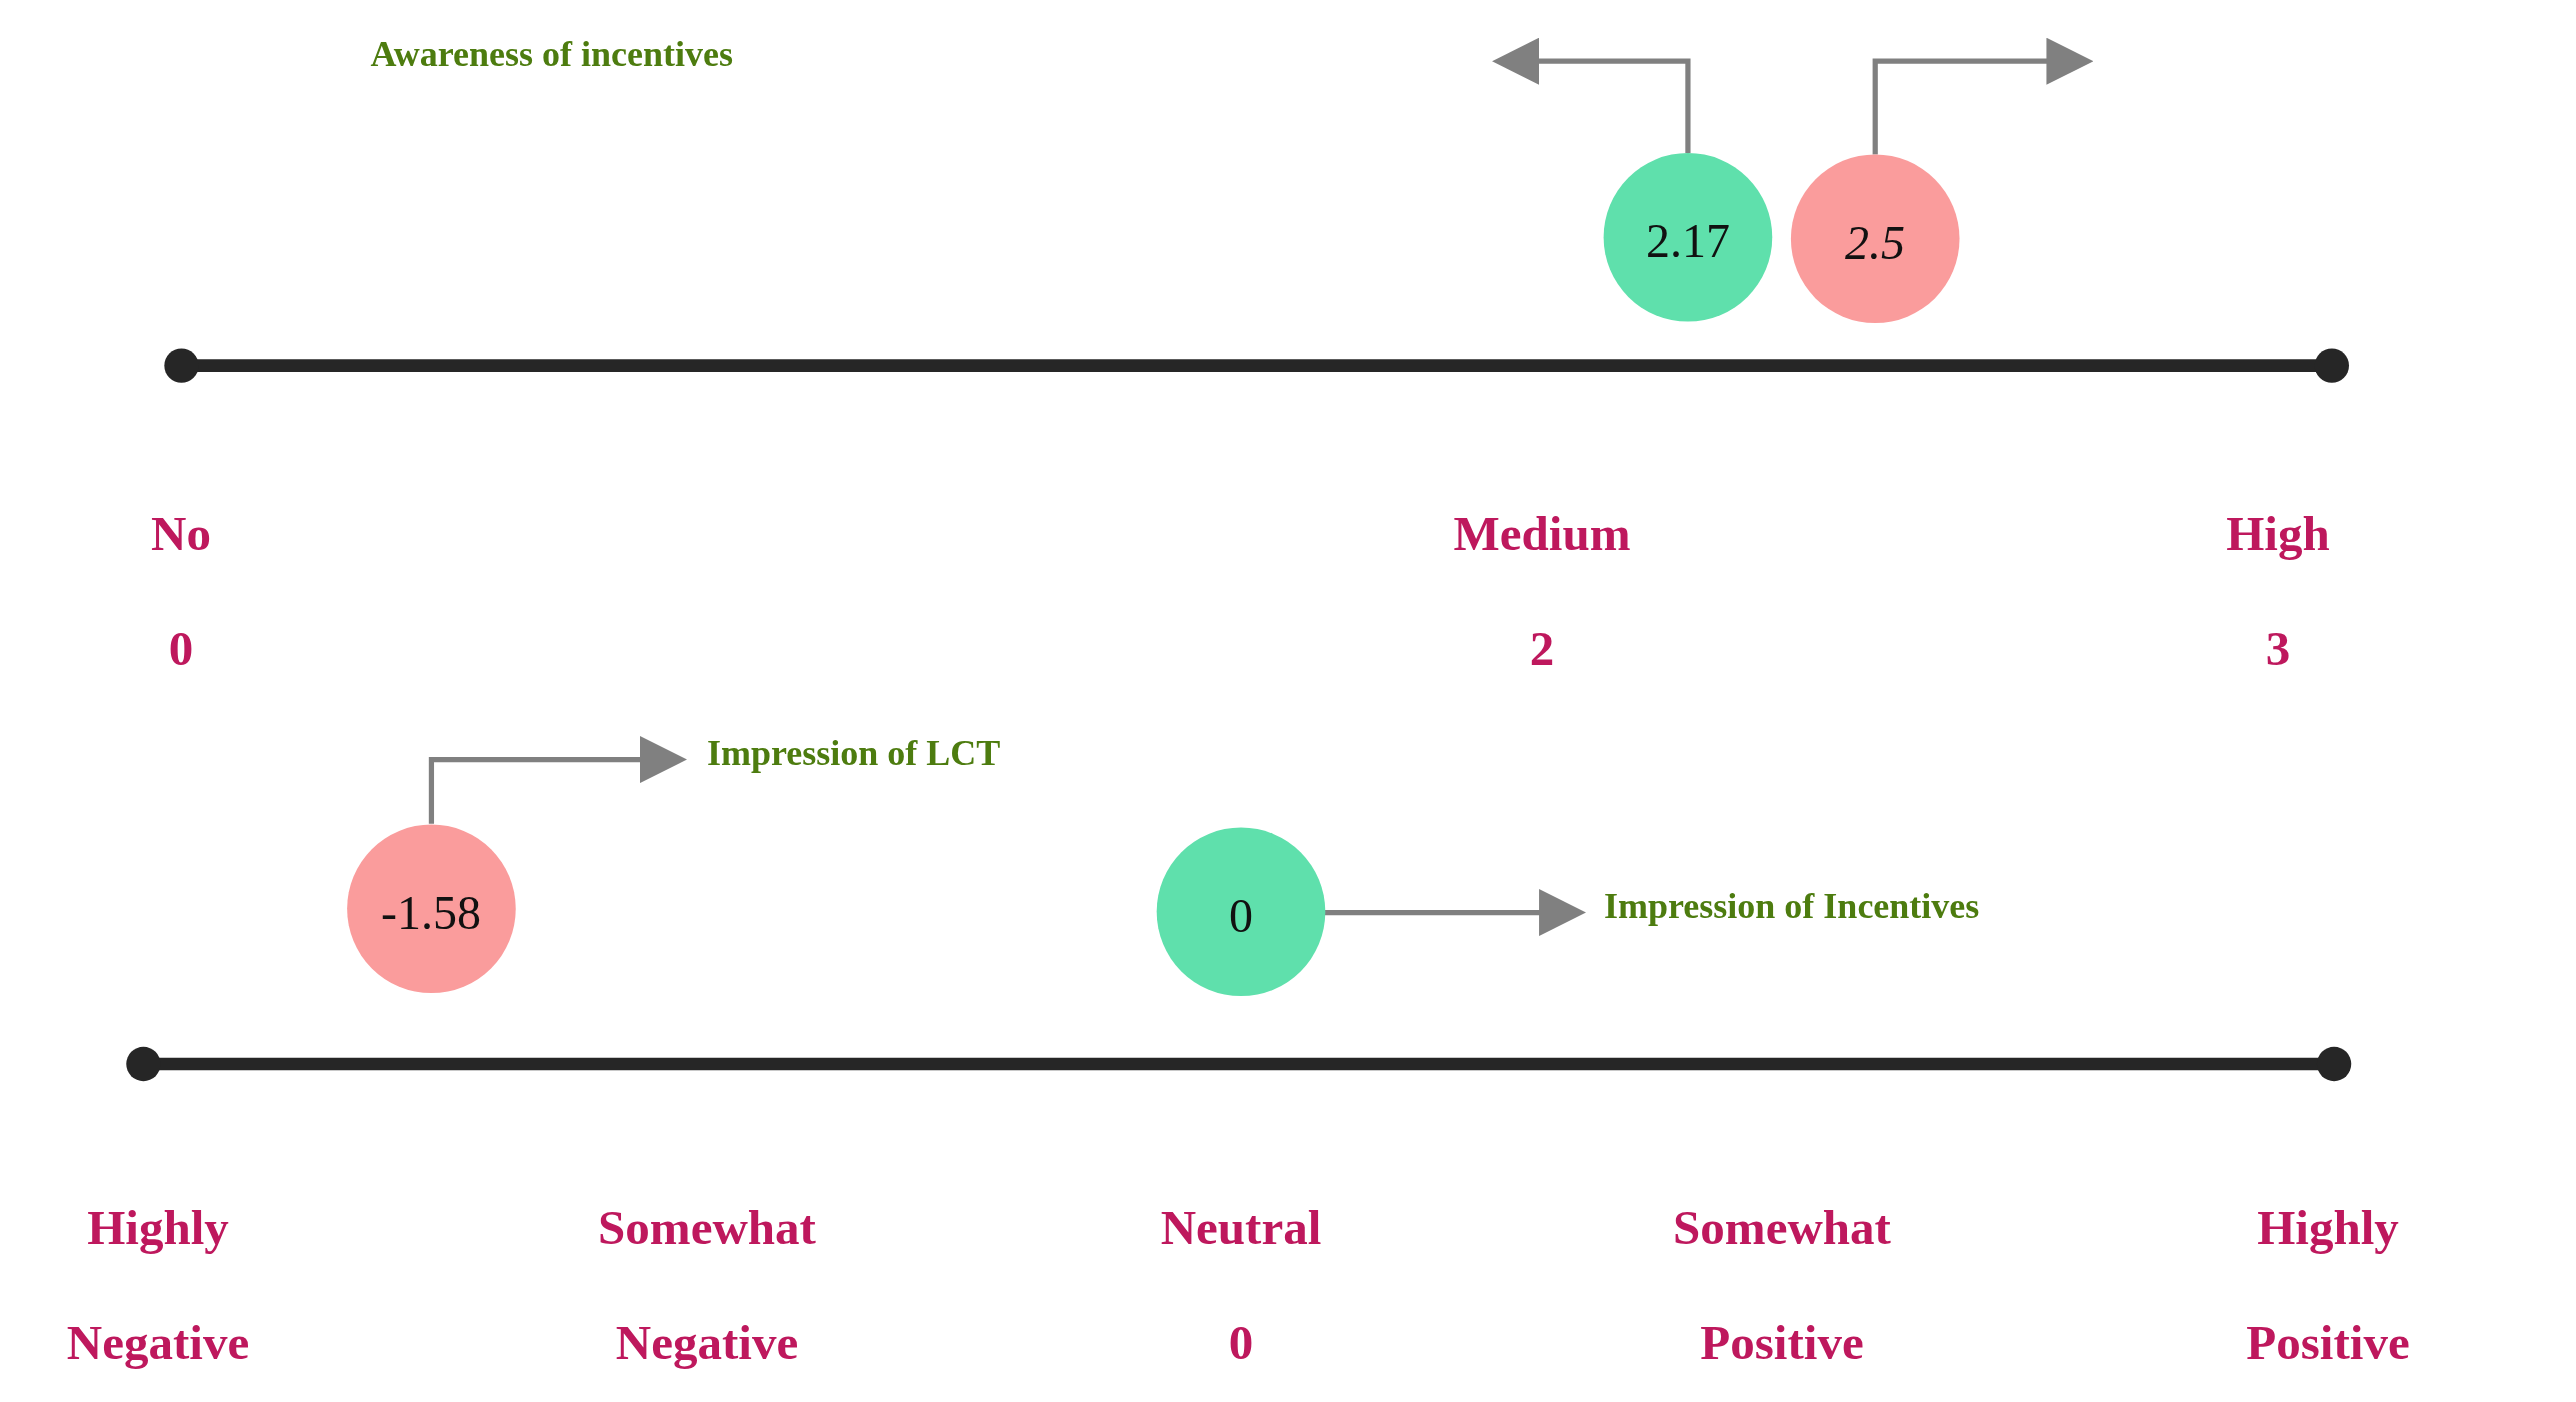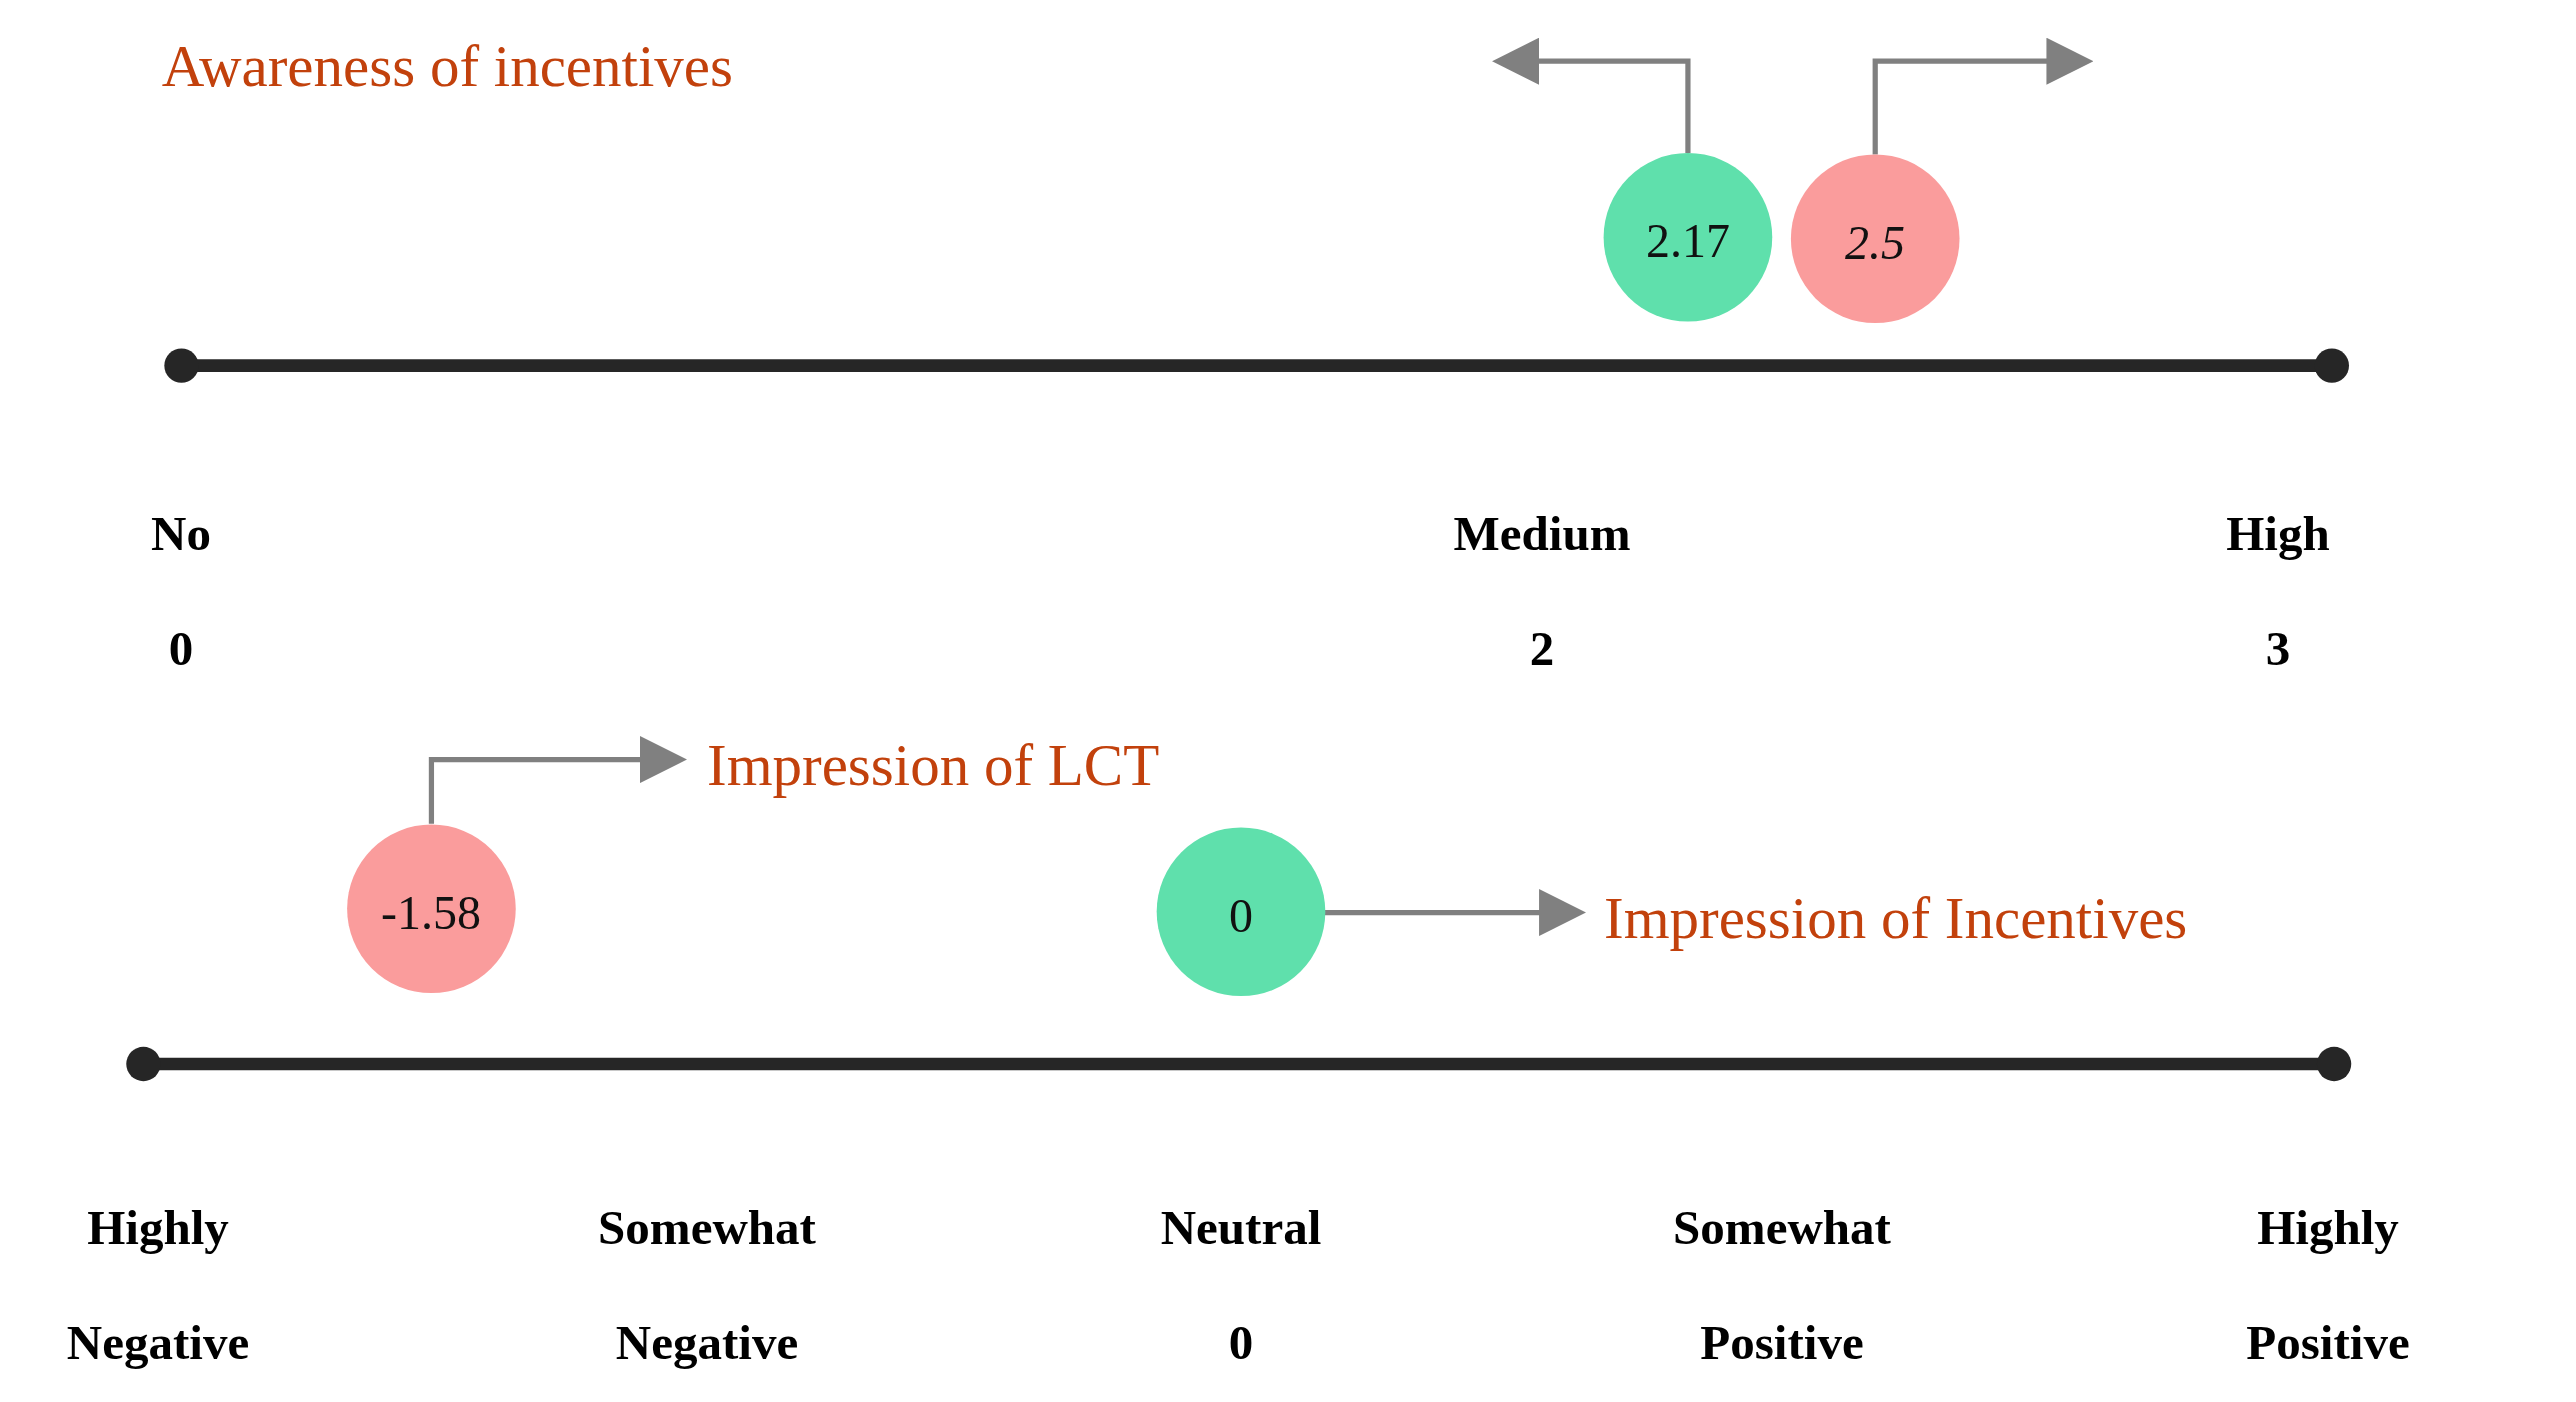--- a/index.html
+++ b/index.html
@@ -26,46 +26,46 @@
     left: 0;
     top: 0;
     width: 2576px;
     height: 1402px;
     pointer-events: none;
   }
 
   
   .callout-label {
     position: absolute;
-    font-size: 59px;
-    font-weight: 400;
+    font-size: 36px;
+    font-weight: 700;
     line-height: 1.05;
     white-space: nowrap;
-    color: #c2410c;
+    color: #4d7c0f;
   }
   .callout-label.align-right { text-align: right; }
   .callout-label.align-left  { text-align: left; }
 
   .bubble-value {
     position: absolute;
     font-size: 48px;
     font-weight: 400;
     color: #111111;
     text-align: center;
     white-space: nowrap;
     transform: translate(-50%, -50%);
   }
 
   .tick-label {
     position: absolute;
     text-align: center;
     font-weight: bold;
     font-size: 49px;
     line-height: 1.17;
-    color: #000000;
+    color: #be185d;
     transform: translateX(-50%);
     white-space: pre-line;
   }
   .tick-label .tick-word { display: block; }
   .tick-label .tick-num  { display: block; }
 </style>
 </head>
 <body>
 
 <div id="figure">

